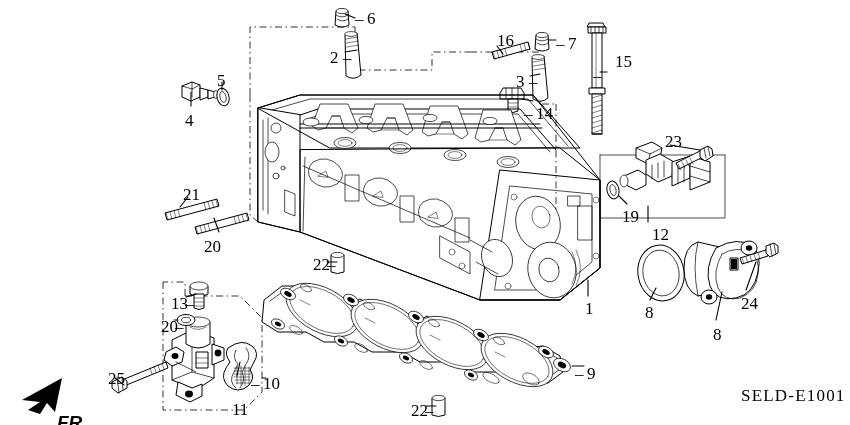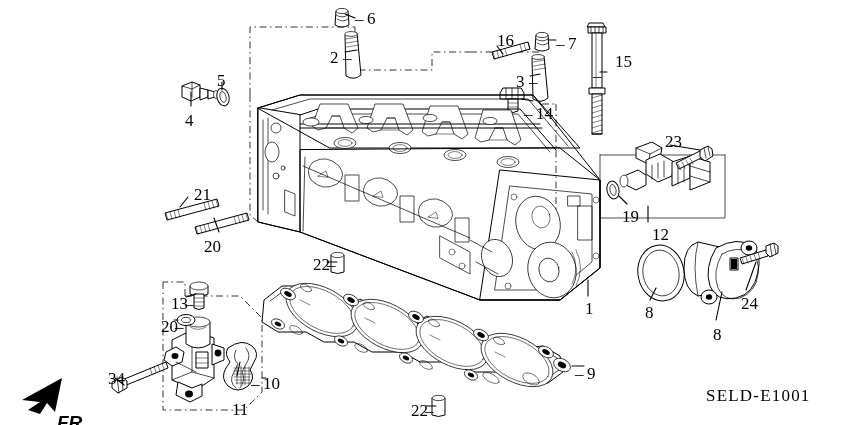--- a/index.html
+++ b/index.html
@@ -451,37 +451,37 @@
 <div class="num" style="left:232px;top:401px;">11</div>
 <div class="num" style="left:612px;top:226px;margin-left:40px;">12</div>
 <div class="num" style="left:171px;top:295px;">13</div>
 <div class="num" style="left:536px;top:105px;">14</div>
 <div class="num" style="left:605px;top:53px;margin-left:10px;">15</div>
 <div class="num" style="left:497px;top:32px;">16</div>
 <div class="num" style="left:645px;top:304px;">8</div>
 <div class="num" style="left:161px;top:318px;">20</div>
 <div class="num" style="left:622px;top:208px;">19</div>
 <div class="num" style="left:204px;top:238px;">20</div>
-<div class="num" style="left:194px;top:186px;">21</div>
+<div class="num" style="left:183px;top:186px;">21</div>
 <div class="num" style="left:313px;top:256px;">22</div>
 <div class="num" style="left:665px;top:133px;">23</div>
 <div class="num" style="left:741px;top:295px;">24</div>
-<div class="num" style="left:108px;top:370px;">34</div>
+<div class="num" style="left:108px;top:370px;">25</div>
 <div class="num" style="left:411px;top:402px;">22</div>
 
 <div class="num" style="left:343px;top:49px;">–</div>
 <div class="num" style="left:529px;top:73px;">–</div>
 <div class="num" style="left:355px;top:10px;">–</div>
 <div class="num" style="left:556px;top:35px;">–</div>
 <div class="num" style="left:524px;top:105px;">–</div>
 <div class="num" style="left:593px;top:67px;">–</div>
 <div class="num" style="left:575px;top:365px;">–</div>
 <div class="num" style="left:251px;top:375px;">–</div>
 <div class="num" style="left:327px;top:256px;">–</div>
 <div class="num" style="left:425px;top:402px;">–</div>
 <div class="num" style="left:175px;top:318px;">–</div>
 <div class="num" style="left:185px;top:295px;">–</div>
 
 <div class="frtxt" style="left:57px;top:384px;margin-top:28px;">FR.</div>
 
-<div class="code" style="left:706px;top:386px;">SELD-E1001</div>
+<div class="code" style="left:741px;top:386px;">SELD-E1001</div>
 
 </div>
 
 </body></html>

